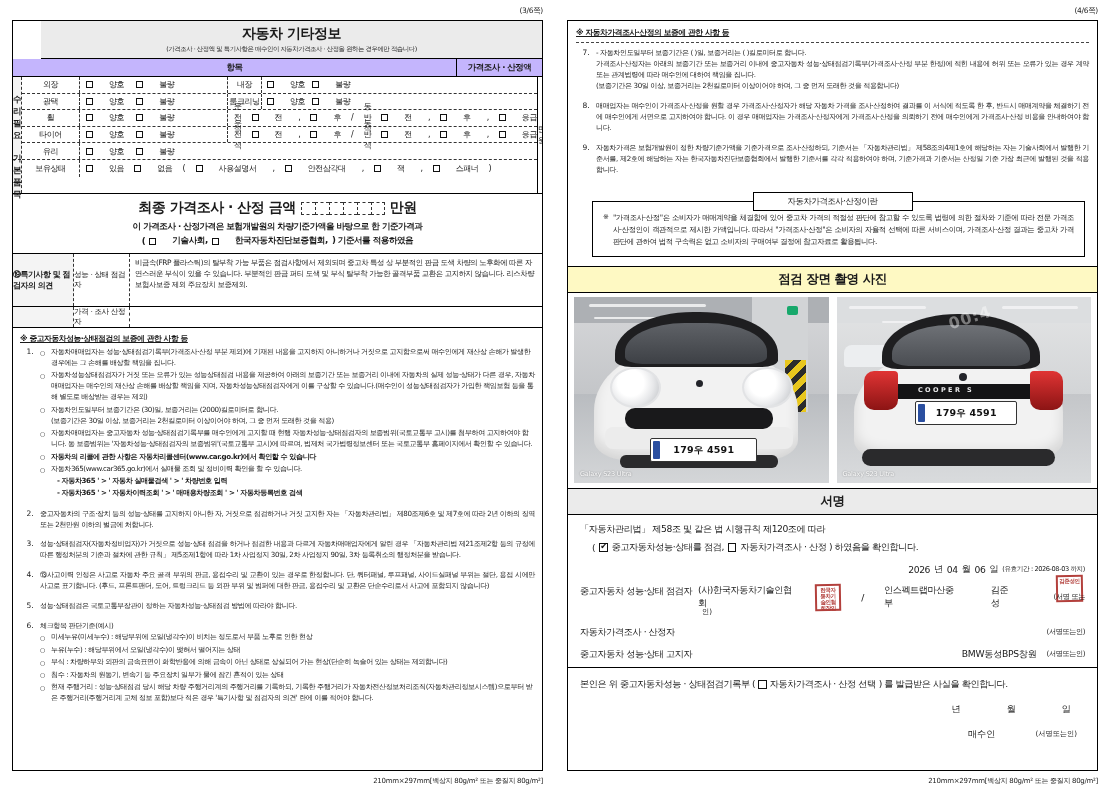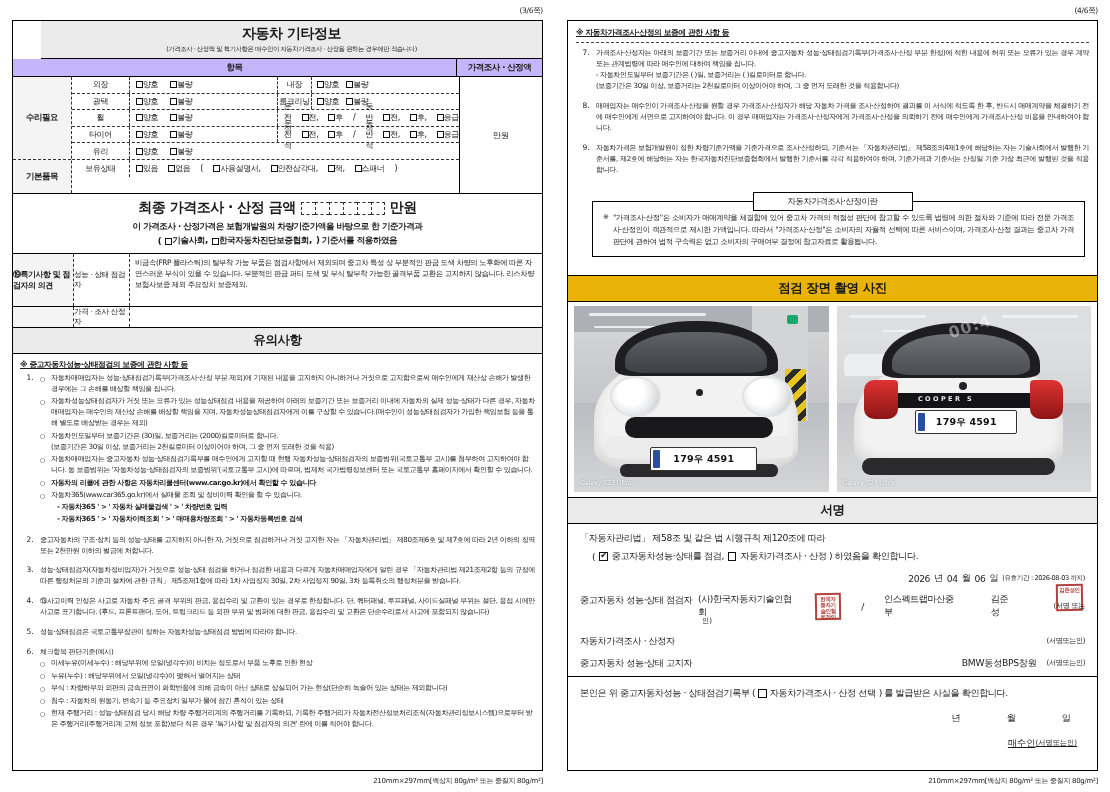--- a/index.html
+++ b/index.html
@@ -88,21 +88,21 @@
   .mrow .c-b2 { flex:1; display:flex; align-items:center; padding-left:5px; gap:7px;}
 
   .cb {
     display: inline-block;
     width: 7px; height: 7px;
     border: 1.1px solid #111;
     background: #fff;
     vertical-align: middle;
     flex: 0 0 auto;
   }
-  .cbw { display: inline-flex; align-items: center; gap: 0; font-size: 8px; letter-spacing: -0.4px; white-space: nowrap; }
+  .cbw { display: inline-flex; align-items: center; gap: 16px; font-size: 8px; letter-spacing: -0.4px; white-space: nowrap; }
 
   .priceline {
     border-bottom: 1.2px solid #000;
     padding: 5px 0 6px 0;
     text-align: center;
   }
   .priceline .pl1 { font-size: 14px; font-weight: bold; letter-spacing: -0.5px; display:flex; align-items:center; justify-content:center; gap:5px;}
   .digits { display: inline-flex; }
   .digits i { width: 14px; height: 13px; border: 1px dashed #333; border-right: none; display:inline-block;}
   .digits i:last-child { border-right: 1px dashed #333; }
@@ -139,36 +139,36 @@
   .bul .o { width:11px; flex:0 0 11px; font-size:6px; padding-top:1.5px; }
   .bul .t { flex:1; font-size:7.1px; line-height:1.55; letter-spacing:-0.42px; }
   .bul .t.bold { font-weight: bold; }
   .sub-l { font-size:7.1px; font-weight:bold; letter-spacing:-0.42px; line-height:1.6; padding-left:6px;}
   .spacer6 { height: 6px; }
 
   
   .rbody { padding: 6px 8px 5px 8px; }
   .rbody .sechead { margin-bottom: 4px; }
   .dashsep { border-top: 1px dashed #444; margin: 2px 0 5px 0; }
-  .infobox-wrap { margin: 7px 4px 13px 4px; position: relative; padding-top: 9px; padding-left: 12px; }
+  .infobox-wrap { margin: 7px 4px 4px 4px; position: relative; padding-top: 9px; padding-left: 12px; }
   .infobox-tab {
     position: absolute; top: 0; left: 50%; transform: translateX(-50%);
     background: #fff; border: 1.3px solid #000;
     font-size: 8.4px; padding: 3px 34px; letter-spacing:-0.4px;
     z-index: 2; white-space: nowrap;
   }
   .infobox {
     border: 1.3px solid #000; padding: 10px 10px 8px 10px;
     display:flex; gap:4px;
   }
   .infobox .mk { font-size:7px; padding-top:1px; }
   .infobox .ic-txt { font-size:7.4px; line-height:1.62; letter-spacing:-0.4px; text-align:justify; }
 
   .photobar {
-    background:#eab308; border-top:1.2px solid #000; border-bottom:1.2px solid #000;
+    background:#fef9c3; border-top:1.2px solid #000; border-bottom:1.2px solid #000;
     text-align:center; font-size:12.5px; font-weight:bold; padding:4px 0; letter-spacing:-0.4px;
   }
   .photos { display:flex; gap:8px; padding: 4px 6px 5px 6px; }
   .photo {
     flex:1; height: 186px; position: relative; overflow: hidden;
     background: #c9c9c9;
   }
   .photo .wm {
     position:absolute; left:6px; bottom:5px; color:#fff; font-size:6.5px;
     font-family:"DejaVu Sans", sans-serif; opacity:.92; letter-spacing:-0.2px;
@@ -224,21 +224,21 @@
   .sigrow .role { width:118px; flex:0 0 118px; line-height:1.45;}
   .sigrow .mid { flex:1; display:flex; align-items:center; gap:20px; position:relative;}
   .sigrow .tail { font-size:7.2px; letter-spacing:-0.4px; white-space:nowrap; }
   .rowline { display:flex; align-items:center; margin-top:9px; font-size:9.2px; letter-spacing:-0.45px;}
   .rowline .role { width:118px; flex:0 0 118px;}
   .rowline .fill { flex:1; }
   .rowline .val { font-size:9.2px; letter-spacing:-0.3px; margin-right:10px;}
   .confirm { padding: 10px 12px 12px 12px; }
   .confirm .c1 { font-size:9.2px; letter-spacing:-0.45px; display:flex; align-items:center; gap:3px; flex-wrap:wrap;}
   .confirm .c2 { margin-top:12px; display:flex; justify-content:flex-end; gap:46px; font-size:9.2px; padding-right:14px;}
-  .confirm .c3 { margin-top:12px; display:flex; justify-content:flex-end; align-items:center; font-size:9.2px; padding-right:8px;text-decoration:underline;}
+  .confirm .c3 { margin-top:12px; display:flex; justify-content:flex-end; align-items:center; gap:40px; font-size:9.2px; padding-right:8px;}
   .confirm .c3 .tail { font-size:7.2px; }
   .gap { flex: 1 1 auto; }
 </style>
 </head>
 <body>
 
 <div class="sheet">
 
   <div class="page">
     <div class="page-num">(3/6쪽)</div>
@@ -446,21 +446,20 @@
         <div class="nb-l">⑲특기사항 및 점검자의 의견</div>
         <div class="nb-m">성능 · 상태 점검자</div>
         <div class="nb-r">비금속(FRP 플라스틱)의 탈부착 가능 부품은 점검사항에서 제외되며 중고차 특성 상 부분적인 판금 도색 차량의 노후화에 따른 자연스러운 부식이 있을 수 있습니다. 부분적인 판금 퍼티 도색 및 부식 탈부착 가능한 골격부품 교환은 고지하지 않습니다. 리스차량 보험사보증 제외 주요장치 보증제외.</div>
       </div>
       <div class="notebox2">
         <div class="nb-l"></div>
         <div class="nb-m">가격 · 조사 산정자</div>
         <div class="nb-r"></div>
       </div>
 
-      <div class="noticebar">유의사항</div>
 
       <div class="noticebody">
         <div class="sechead">※ 중고자동차성능·상태점검의 보증에 관한 사항 등</div>
 
         <div class="num-item">
           <div class="n">1.</div>
           <div class="body">
             <div class="bul">
                 <div class="o">○</div>
                 <div class="t">자동차매매업자는 성능·상태점검기록부(가격조사·산정 부분 제외)에 기재된 내용을 고지하지 아니하거나 거짓으로 고지함으로써 매수인에게 재산상 손해가 발생한 경우에는 그 손해를 배상할 책임을 집니다.</div>
@@ -552,22 +551,22 @@
     <div class="page-num">(4/6쪽)</div>
     <div class="frame">
 
       <div class="rbody">
         <div class="sechead">※ 자동차가격조사·산정의 보증에 관한 사항 등</div>
         <div class="dashsep"></div>
 
         <div class="num-item">
           <div class="n">7.</div>
           <div class="body">
+            <div class="p-txt">- 자동차인도일부터 보증기간은 ( )일, 보증거리는 ( )킬로미터로 합니다.</div>
             <div class="p-txt">가격조사·산정자는 아래의 보증기간 또는 보증거리 이내에 중고자동차 성능·상태점검기록부(가격조사·산정 부분 한정)에 적힌 내용에 허위 또는 오류가 있는 경우 계약 또는 관계법령에 따라 매수인에 대하여 책임을 집니다.</div>
-            <div class="p-txt">- 자동차인도일부터 보증기간은 ( )일, 보증거리는 ( )킬로미터로 합니다.</div>
             <div class="p-txt">(보증기간은 30일 이상, 보증거리는 2천킬로미터 이상이어야 하며, 그 중 먼저 도래한 것을 적용합니다)</div>
           </div>
         </div>
         <div class="spacer6"></div>
         <div class="num-item">
           <div class="n">8.</div>
           <div class="body p-txt">매매업자는 매수인이 가격조사·산정을 원할 경우 가격조사·산정자가 해당 자동차 가격을 조사·산정하여 결과를 이 서식에 적도록 한 후, 반드시 매매계약을 체결하기 전에 매수인에게 서면으로 고지하여야 합니다. 이 경우 매매업자는 가격조사·산정자에게 가격조사·산정을 의뢰하기 전에 매수인에게 가격조사·산정 비용을 안내하여야 합니다.</div>
         </div>
         <div class="spacer6"></div>
         <div class="num-item">

